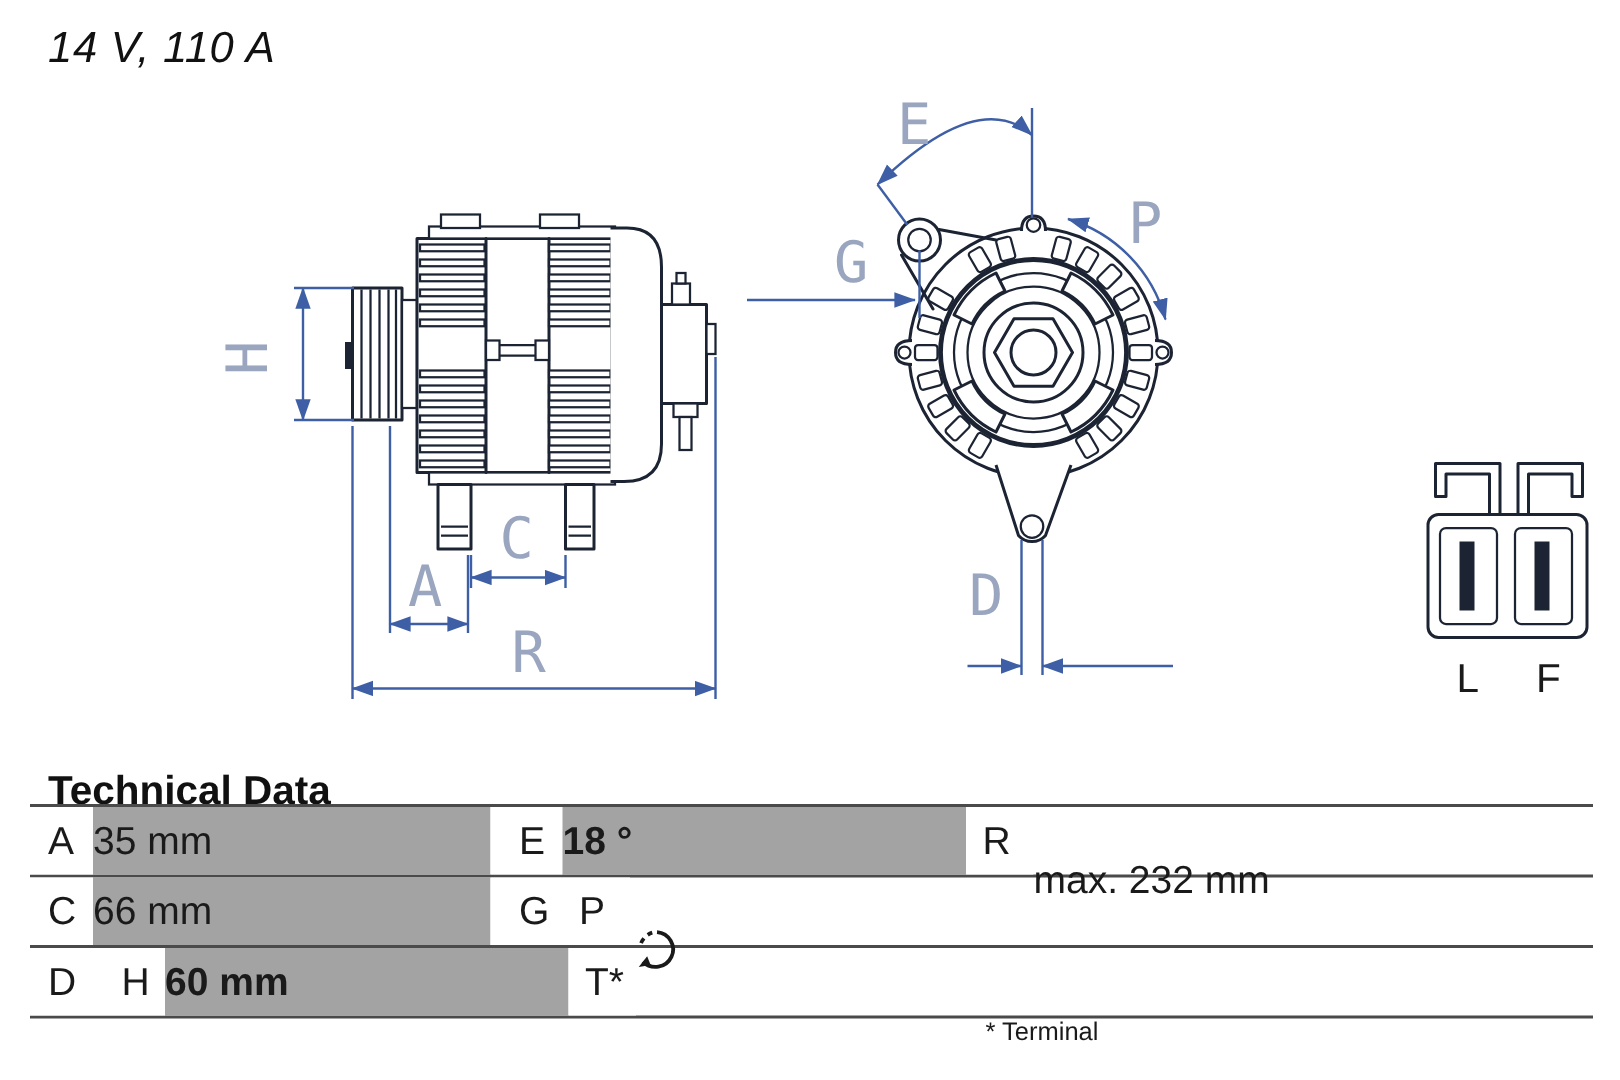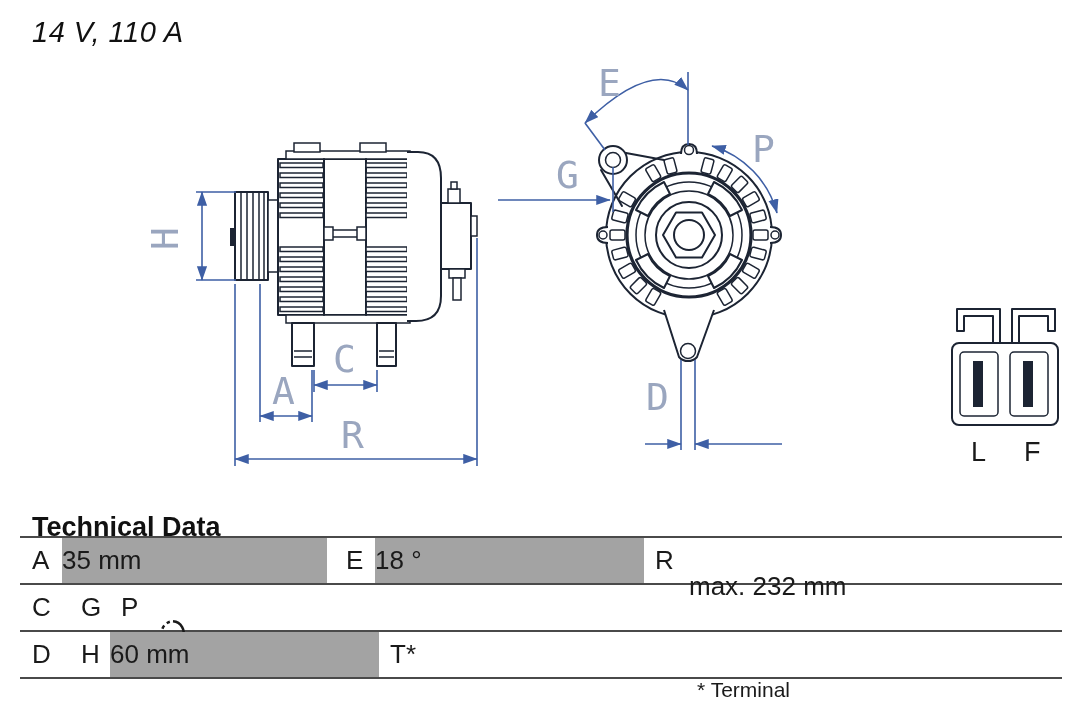--- a/index.html
+++ b/index.html
@@ -20,24 +20,24 @@
   
   .td-heading{position:absolute;left:32px;top:494px;font-size:27px;font-weight:bold;color:#111;margin-top:18px;}
   .tdtable{position:absolute;left:20px;top:536px;width:1042px;border-top:2px solid #4a4a4a;}
   .tdrow{display:flex;height:47px;border-bottom:2px solid #4a4a4a;box-sizing:border-box;align-items:stretch;}
   .cell{display:flex;align-items:center;font-size:26px;color:#1a1a1a;}
   .lab{background:#fff;}
   .val{background:#a3a3a3;padding-left:0;}
   .lab.g1{width:42px;padding-left:12px;box-sizing:border-box;}
   .val.g1{width:265px;}
   .lab.g2{width:48px;padding-left:19px;box-sizing:border-box;}
-  .val.g2{width:269px;}
+  .val.g2{width:269px;font-weight:bold;}
   .lab.g3{width:45px;padding-left:11px;box-sizing:border-box;}
   .val.g3{width:373px;margin-top:48px;}
-  .footnote{position:absolute;left:697px;top:678px;font-size:21px;color:#1a1a1a;}
+  .footnote{position:absolute;left:657px;top:678px;font-size:17px;color:#1a1a1a;}
   .roticon{margin-left:0;}
 </style>
 </head>
 <body>
 
 <div class="title">14 V, 110 A</div>
 
 <svg class="drawing" width="1080" height="492" viewBox="0 0 1080 492">
   <defs>
     <marker id="dimArrow" orient="auto-start-reverse" markerWidth="10" markerHeight="8" refX="8.6" refY="3.2">
@@ -212,20 +212,21 @@
   <div class="tdrow">
     <div class="cell lab g1">A</div>
     <div class="cell val g1">35 mm</div>
     <div class="cell lab g2">E</div>
     <div class="cell val g2">18 °</div>
     <div class="cell lab g3">R</div>
     <div class="cell val g3">max. 232 mm</div>
   </div>
   <div class="tdrow">
     <div class="cell lab g1">C</div>
+    <div class="cell val g1">66 mm</div>
     <div class="cell lab g2">G</div>
     <div class="cell lab g3">P</div>
     <div class="cell val g3">
       <svg class="roticon" width="36" height="36" viewBox="0 0 34 34">
         <path d="M17,6 A11,11 0 1 1 8.2,24.6" fill="none" stroke="#1a1a1a" stroke-width="2.4"></path>
         <path d="M7,13 A11,11 0 0 1 14,6.4" fill="none" stroke="#1a1a1a" stroke-width="2.4" stroke-dasharray="3.5,3.2"></path>
         <polygon points="5.5,28 10.8,21.2 13,26.8" fill="#1a1a1a"></polygon>
       </svg>
     </div>
 

